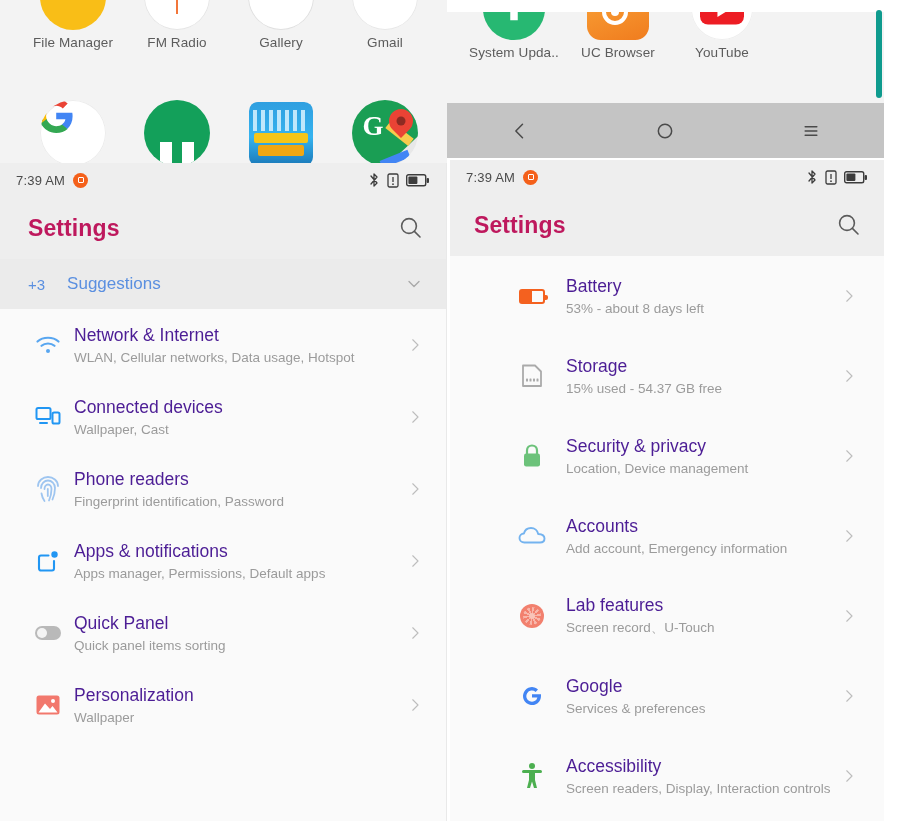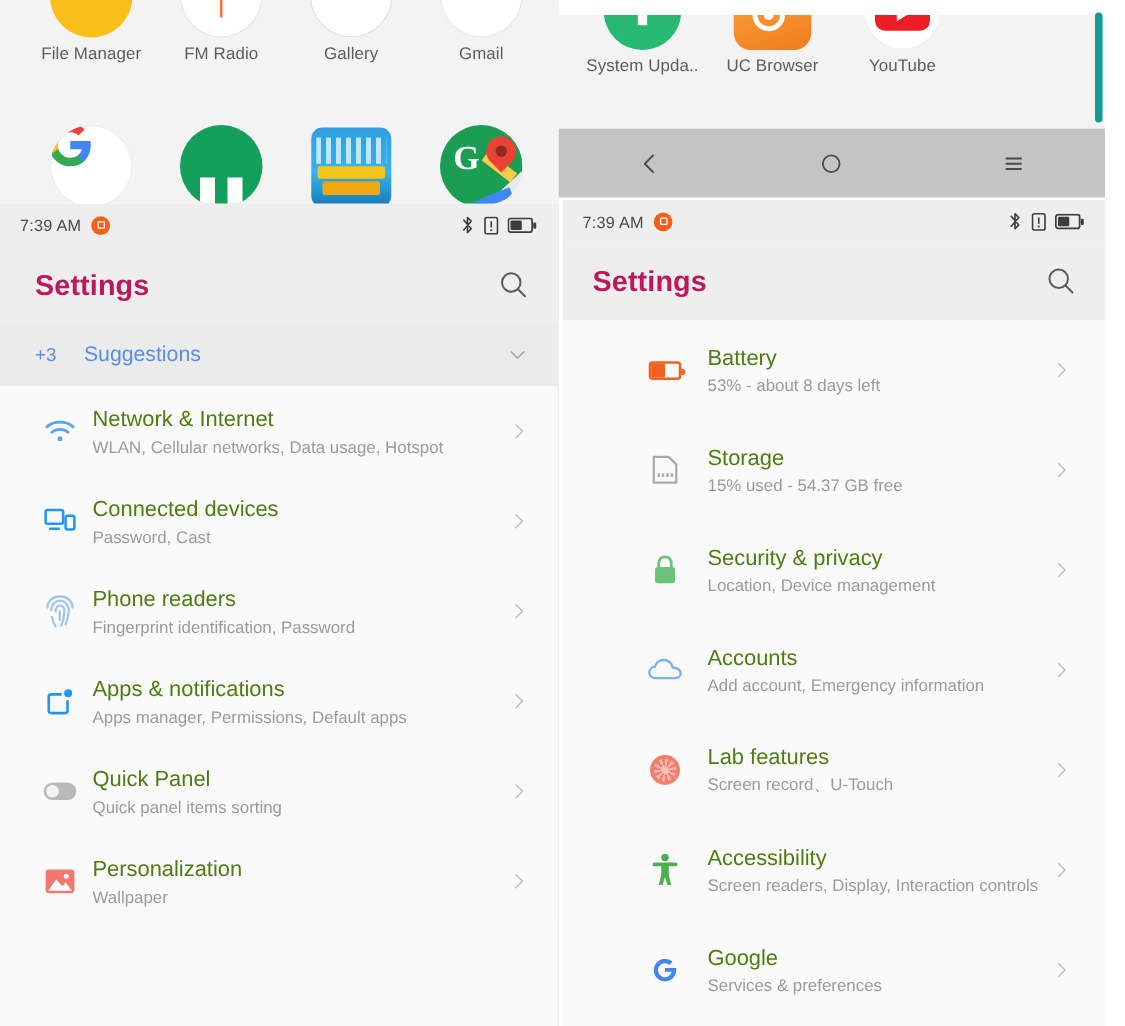--- a/index.html
+++ b/index.html
@@ -136,21 +136,21 @@
   .list { background:#fafafa; }
   .row {
     display:flex; align-items:center; padding: 0 20px 0 26px;
     position:relative;
   }
   #settings-left .row { height:72px; }
   #settings-right .row { height:80px; padding-left:60px; padding-right:24px; }
   .row-icon { width:44px; flex:0 0 44px; display:flex; align-items:center; justify-content:center; }
   .row-text { flex:1; min-width:0; padding-left:4px; }
   #settings-right .row-text { padding-left:12px; }
-  .row-title { font-size:17.5px; color:#4d7c0f; line-height:1.25; white-space:nowrap; }
+  .row-title { font-size:17.5px; color:#4c1d95; line-height:1.25; white-space:nowrap; }
   .row-sub { font-size:13.5px; color:#9b9b9b; margin-top:3px; white-space:nowrap; }
   .chev { width:22px; flex:0 0 22px; display:flex; align-items:center; justify-content:center; }
 
   
   .g-toggle {
     width:26px; height:14px; background:#b9b9b9; border-radius:7px; position:relative;
   }
   .g-toggle::after {
     content:""; position:absolute; left:2px; top:2px; width:10px; height:10px;
     background:#f4f4f4; border-radius:50%;
@@ -398,21 +398,21 @@
       <div class="row">
         <div class="row-icon">
           <svg width="26" height="24" viewBox="0 0 26 24">
             <rect x="1.5" y="3" width="14" height="11" rx="1.6" fill="none" stroke="#2196f3" stroke-width="2"></rect>
             <line x1="5" y1="18" x2="12" y2="18" stroke="#2196f3" stroke-width="2" stroke-linecap="round"></line>
             <rect x="17.5" y="7.5" width="7" height="11" rx="1.6" fill="none" stroke="#2196f3" stroke-width="2"></rect>
           </svg>
         </div>
         <div class="row-text">
           <div class="row-title">Connected devices</div>
-          <div class="row-sub">Password, Cast</div>
+          <div class="row-sub">Wallpaper, Cast</div>
         </div>
         <div class="chev">
           <svg width="18" height="18" viewBox="0 0 24 24">
               <path d="M9 5 L16 12 L9 19" fill="none" stroke="#bdbdbd" stroke-width="1.5" stroke-linecap="round" stroke-linejoin="round"></path>
             </svg>
         </div>
       </div>
 
       <div class="row">
         <div class="row-icon">
@@ -619,50 +619,50 @@
         </div>
         <div class="chev">
           <svg width="18" height="18" viewBox="0 0 24 24">
               <path d="M9 5 L16 12 L9 19" fill="none" stroke="#bdbdbd" stroke-width="1.5" stroke-linecap="round" stroke-linejoin="round"></path>
             </svg>
         </div>
       </div>
 
       <div class="row">
         <div class="row-icon">
+          <svg width="26" height="26" viewBox="0 0 26 26">
+            <path d="M22 13 A9 9 0 1 1 19 6.4 L16.6 8.9 A5.6 5.6 0 1 0 18.4 14.4 L13 14.4 L13 11.3 L22 11.3 Z" fill="#4285f4"></path>
+          </svg>
+        </div>
+        <div class="row-text">
+          <div class="row-title">Google</div>
+          <div class="row-sub">Services &amp; preferences</div>
+        </div>
+        <div class="chev">
+          <svg width="18" height="18" viewBox="0 0 24 24">
+              <path d="M9 5 L16 12 L9 19" fill="none" stroke="#bdbdbd" stroke-width="1.5" stroke-linecap="round" stroke-linejoin="round"></path>
+            </svg>
+        </div>
+      </div>
+
+      <div class="row">
+        <div class="row-icon">
           <svg width="24" height="28" viewBox="0 0 24 28">
             <circle cx="12" cy="4" r="3" fill="#4caf50"></circle>
             <rect x="2" y="8" width="20" height="3" rx="1.5" fill="#4caf50"></rect>
             <path d="M9 10 L9 18 L7 26 L10 26 L12 19.5 L14 26 L17 26 L15 18 L15 10 Z" fill="#4caf50"></path>
           </svg>
         </div>
         <div class="row-text">
           <div class="row-title">Accessibility</div>
           <div class="row-sub">Screen readers, Display, Interaction controls</div>
         </div>
         <div class="chev">
           <svg width="18" height="18" viewBox="0 0 24 24">
               <path d="M9 5 L16 12 L9 19" fill="none" stroke="#bdbdbd" stroke-width="1.5" stroke-linecap="round" stroke-linejoin="round"></path>
             </svg>
         </div>
       </div>
 
-      <div class="row">
-        <div class="row-icon">
-          <svg width="26" height="26" viewBox="0 0 26 26">
-            <path d="M22 13 A9 9 0 1 1 19 6.4 L16.6 8.9 A5.6 5.6 0 1 0 18.4 14.4 L13 14.4 L13 11.3 L22 11.3 Z" fill="#4285f4"></path>
-          </svg>
-        </div>
-        <div class="row-text">
-          <div class="row-title">Google</div>
-          <div class="row-sub">Services &amp; preferences</div>
-        </div>
-        <div class="chev">
-          <svg width="18" height="18" viewBox="0 0 24 24">
-              <path d="M9 5 L16 12 L9 19" fill="none" stroke="#bdbdbd" stroke-width="1.5" stroke-linecap="round" stroke-linejoin="round"></path>
-            </svg>
-        </div>
-      </div>
-
     </div>
   </div>
 
 </div>
 
 </body></html>

